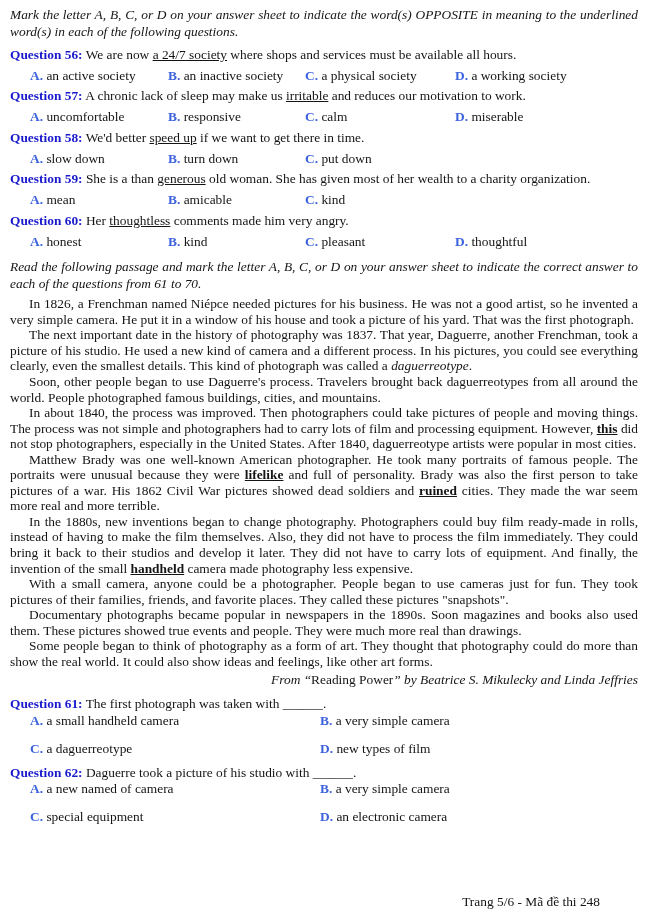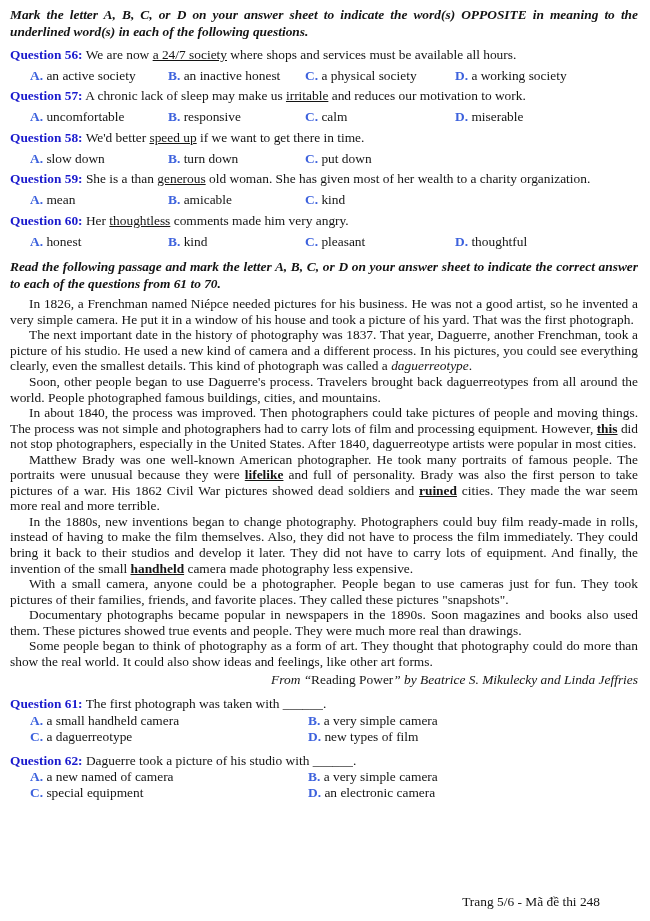--- a/index.html
+++ b/index.html
@@ -8,21 +8,21 @@
     background: #ffffff;
     font-family: "Liberation Serif", serif;
     font-size: 13.4px;
     color: #141414;
     position: relative;
     overflow: hidden;
   }
   .page { padding: 7px 12px 0 10px; }
 
   .instr {
-    font-weight: bold; font-style: italic;
+    font-weight: normal; font-style: italic;
     text-align: justify; line-height: 1.26;
     margin: 0 0 4px 0;
   }
   .instr2 { margin-top: 7px; margin-bottom: 3px; }
 
   .vocab .qline { text-align: justify; line-height: 1.55; margin: 0; }
   .qlabel { color: var(--question_label, #1a1acd); font-weight: bold; }
   .u { text-decoration: underline; }
 
   .opts4 {
@@ -39,39 +39,40 @@
 
   .attrib { text-align: right; margin: 3px 0 7px 0; line-height: 1.2; font-style: italic; }
   .attrib .title { font-style: normal; }
 
   .reading .qline { line-height: 1.3; margin: 3px 0 0 0; text-align: justify; }
   .opts2 {
     display: grid;
     grid-template-columns: 278px 1fr;
     padding-left: 20px;
     line-height: 1.22;
+    gap: 12px;
   }
   .reading .qblock { margin-bottom: 6px; }
 
   .footer { position: absolute; right: 50px; bottom: 11px; margin-top: 48px; }
 </style>
 </head>
 <body>
 
 <div class="page">
 
   <p class="instr">Mark the letter A, B, C, or D on your answer sheet to indicate the word(s) OPPOSITE in meaning to the underlined word(s) in each of the following questions.</p>
 
   <div class="vocab">
 
     <div class="qblock">
       <p class="qline"><span class="qlabel">Question 56:</span><span> We are now </span><span class="u">a 24/7 society</span><span> where shops and services must be available all hours.</span></p>
       <div class="opts4">
         <span class="opt"><span class="ol">A.</span> <span>an active society</span></span>
-        <span class="opt"><span class="ol">B.</span> <span>an inactive honest</span></span>
+        <span class="opt"><span class="ol">B.</span> <span>an inactive society</span></span>
         <span class="opt"><span class="ol">C.</span> <span>a physical society</span></span>
         <span class="opt"><span class="ol">D.</span> <span>a working society</span></span>
       </div>
     </div>
 
     <div class="qblock">
       <p class="qline"><span class="qlabel">Question 57:</span><span> A chronic lack of sleep may make us </span><span class="u">irritable</span><span> and reduces our motivation to work.</span></p>
       <div class="opts4">
         <span class="opt"><span class="ol">A.</span> <span>uncomfortable</span></span>
         <span class="opt"><span class="ol">B.</span> <span>responsive</span></span>

